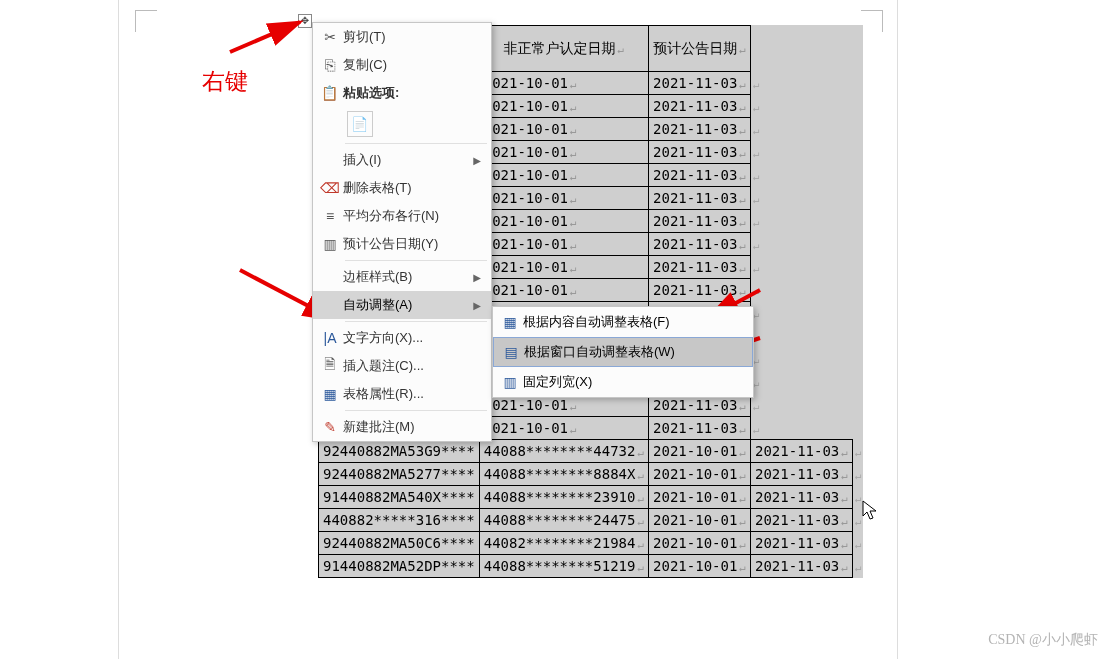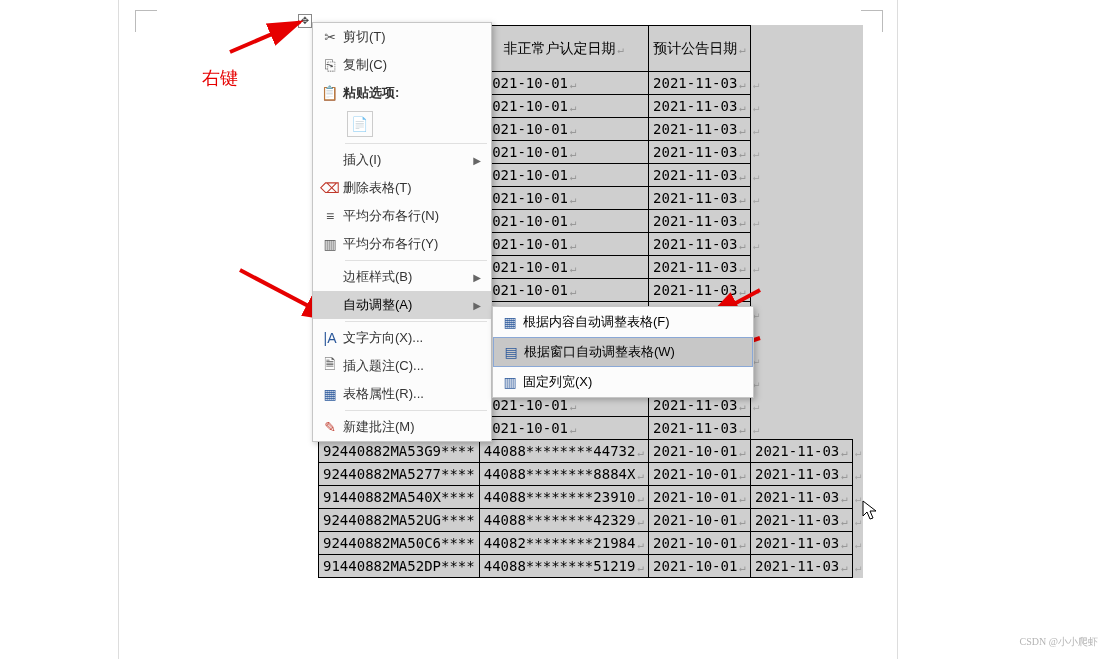--- a/index.html
+++ b/index.html
@@ -27,21 +27,21 @@
     width: 22px;
     height: 22px;
     border-color: #bbb;
   }
   .corner.tl { top: 10px; left: 135px; border-left: 1px solid #bbb; border-top: 1px solid #bbb; }
   .corner.tr { top: 10px; right: 225px; border-right: 1px solid #bbb; border-top: 1px solid #bbb; }
 
   .annot-label {
     position: absolute;
     color: #e60000;
-    font-size: 18px;
+    font-size: 23px;
     font-family: "SimSun";
     left: 202px;
     top: 66px;
   }
   svg.overlay {
     position: absolute;
     left: 0; top: 0;
     width: 1108px; height: 659px;
     pointer-events: none;
   }
@@ -182,21 +182,21 @@
     top: 500px;
     font-size: 18px;
     color: #000;
     pointer-events: none;
   }
   .watermark {
     position: absolute;
     right: 10px;
     bottom: 10px;
     color: rgba(160,160,160,0.8);
-    font-size: 10px;
+    font-size: 14px;
     font-family: "Microsoft YaHei";
   }
 </style>
 </head>
 <body>
 
 <div class="page-margin"></div>
 <div class="corner tl"></div>
 <div class="corner tr"></div>
 
@@ -324,22 +324,22 @@
         <td style="border: none; background: transparent; padding: 0px 0px 0px 2px;"><span class="ext-ret">↵</span></td>
       </tr>
       <tr>
         <td>91440882MA540X****</td>
         <td>44088********23910<span class="ret-mark">↵</span></td>
         <td>2021-10-01<span class="ret-mark">↵</span></td>
         <td>2021-11-03<span class="ret-mark">↵</span></td>
         <td style="border: none; background: transparent; padding: 0px 0px 0px 2px;"><span class="ext-ret">↵</span></td>
       </tr>
       <tr>
-        <td>92440882MA52UG****</td>
-        <td>44088********42329<span class="ret-mark">↵</span></td>
+        <td>440882*****316****</td>
+        <td>44088********24475<span class="ret-mark">↵</span></td>
         <td>2021-10-01<span class="ret-mark">↵</span></td>
         <td>2021-11-03<span class="ret-mark">↵</span></td>
         <td style="border: none; background: transparent; padding: 0px 0px 0px 2px;"><span class="ext-ret">↵</span></td>
       </tr>
       <tr>
         <td>92440882MA50C6****</td>
         <td>44082********21984<span class="ret-mark">↵</span></td>
         <td>2021-10-01<span class="ret-mark">↵</span></td>
         <td>2021-11-03<span class="ret-mark">↵</span></td>
         <td style="border: none; background: transparent; padding: 0px 0px 0px 2px;"><span class="ext-ret">↵</span></td>
@@ -379,21 +379,21 @@
   <div class="ctx-item">
     <span class="icon-slot" style="color:#c0392b">⌫</span>
     <span class="lbl"><span>删除表格(T)</span></span>
   </div>
   <div class="ctx-item">
     <span class="icon-slot">≡</span>
     <span class="lbl"><span>平均分布各行(N)</span></span>
   </div>
   <div class="ctx-item">
     <span class="icon-slot">▥</span>
-    <span class="lbl"><span>平均分布各行(Y)</span></span>
+    <span class="lbl"><span>预计公告日期(Y)</span></span>
   </div>
   <div class="ctx-sep"></div>
   <div class="ctx-item">
     <span class="icon-slot"></span>
     <span class="lbl"><span>边框样式(B)</span></span>
     <span class="arrow-r">▶</span>
   </div>
   <div class="ctx-item highlight">
     <span class="icon-slot"></span>
     <span class="lbl"><span>自动调整(A)</span></span>

